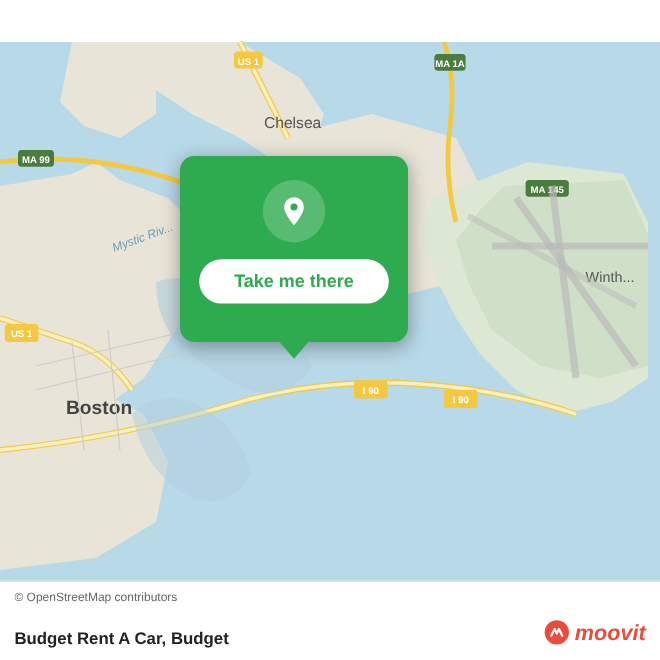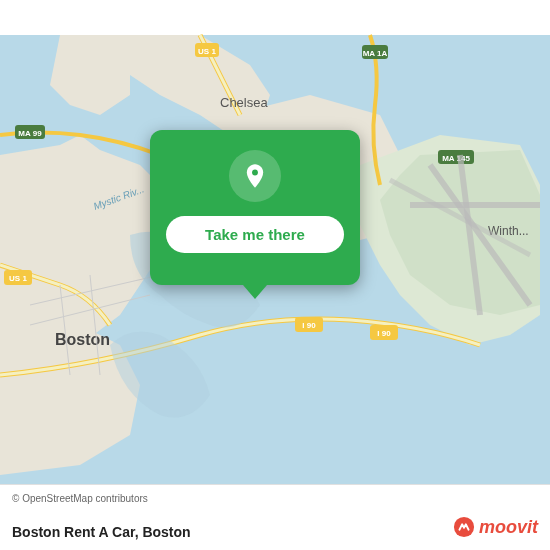--- a/index.html
+++ b/index.html
@@ -26,21 +26,21 @@
       position: absolute;
       top: 0;
       left: 0;
     }
 
     
     .popup-card {
       position: absolute;
       top: 130px;
       left: 150px;
-      width: 210px;
+      width: 190px;
       background: #2eab4e;
       border-radius: 12px;
       padding: 20px 16px 32px;
       display: flex;
       flex-direction: column;
       align-items: center;
       box-shadow: 0 4px 16px rgba(0,0,0,0.35);
       z-index: 10;
     }
 
@@ -215,21 +215,21 @@
       <svg class="location-pin" viewBox="0 0 24 24" fill="none" xmlns="http://www.w3.org/2000/svg">
         <path d="M12 2C8.13 2 5 5.13 5 9c0 5.25 7 13 7 13s7-7.75 7-13c0-3.87-3.13-7-7-7z" fill="white"></path>
         <circle cx="12" cy="9" r="2.5" fill="#2eab4e"></circle>
       </svg>
     </div>
     <button class="take-me-btn">Take me there</button>
   </div>
 
   <div class="bottom-bar">
     <div class="bottom-bar-copyright">© OpenStreetMap contributors</div>
-    <div class="bottom-bar-title">Boston Rent A Car, Boston</div>
+    <div class="bottom-bar-title">Budget Rent A Car, Budget</div>
 
     <div class="moovit-logo">
       <svg class="moovit-logo-icon" viewBox="0 0 24 24" xmlns="http://www.w3.org/2000/svg">
         <circle cx="12" cy="12" r="11" fill="#e84c3d"></circle>
         <path d="M7 15 L10 9 L12 13 L14 9 L17 15" stroke="white" stroke-width="2" fill="none" stroke-linecap="round" stroke-linejoin="round"></path>
       </svg>
       <span class="moovit-text">moovit</span>
     </div>
   </div>
 

